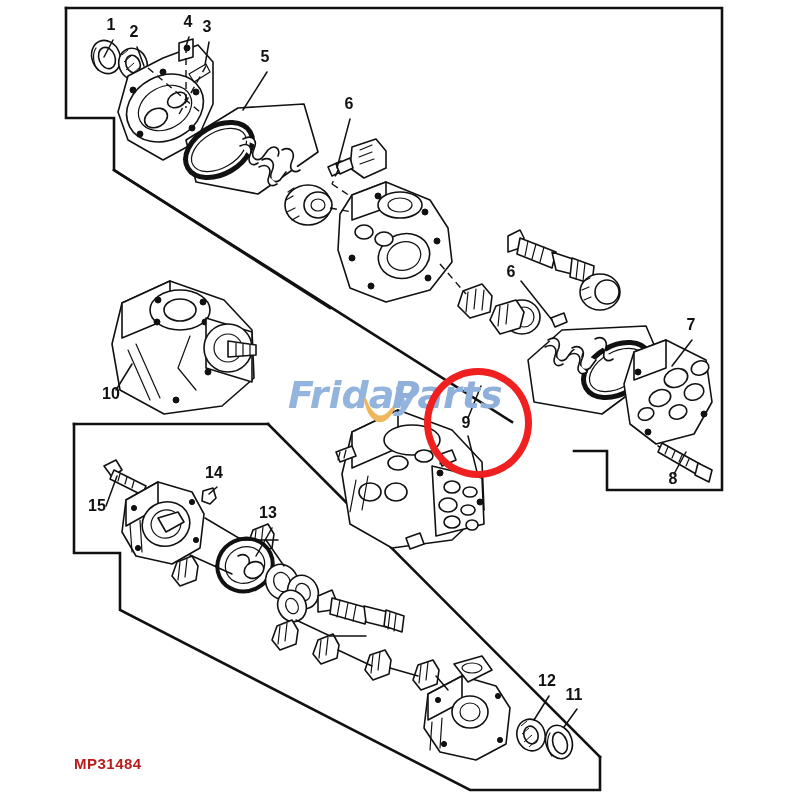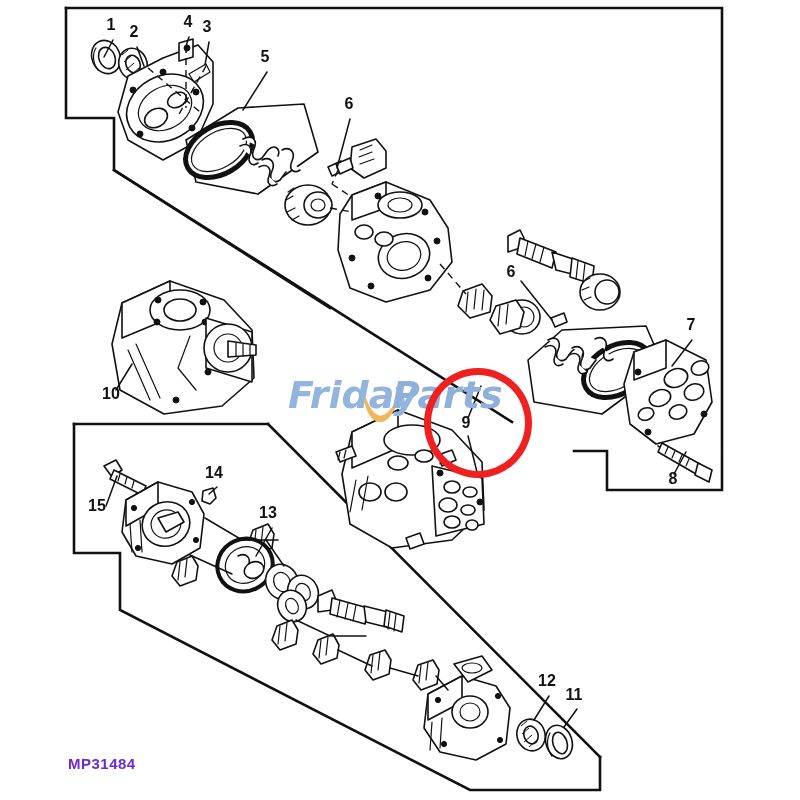--- a/index.html
+++ b/index.html
@@ -37,23 +37,23 @@
     fill:#8fb0da;
   }
   .wm-check{fill:#f0b65e;}
   .wm-tm{font-family:"DejaVu Sans", sans-serif;font-size:9px;fill:#9dbbe0;}
   #highlight{
     position:absolute;left:424px;top:368px;width:108px;height:110px;
     border:7px solid #f02020;border-radius:50%;
     box-sizing:border-box;pointer-events:none;
   }
   #partcode-label{
-    position:absolute;left:68px;top:755px;
+    position:absolute;left:74px;top:755px;
     font-family:"Liberation Sans", sans-serif;
-    font-weight:bold;font-size:15px;color:#6d28d9;letter-spacing:0.5px;
+    font-weight:bold;font-size:15px;color:#b91c1c;letter-spacing:0.5px;
   }
 </style>
 </head>
 <body>
 
 <div id="page">
 
   <svg id="diagram" viewBox="0 0 800 800">
 
     <g>

